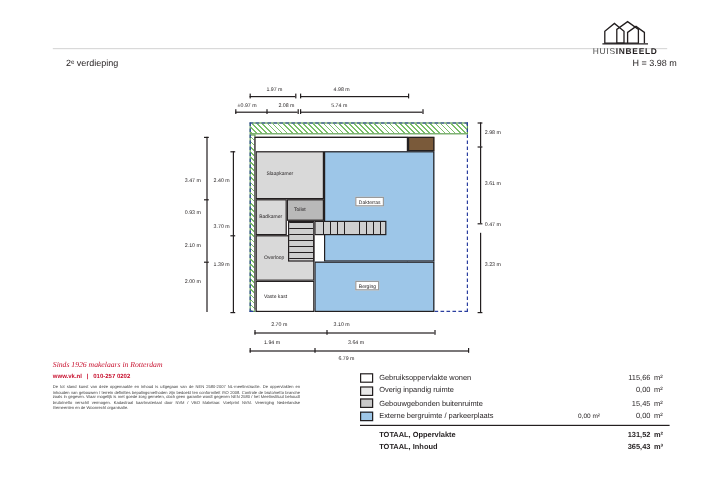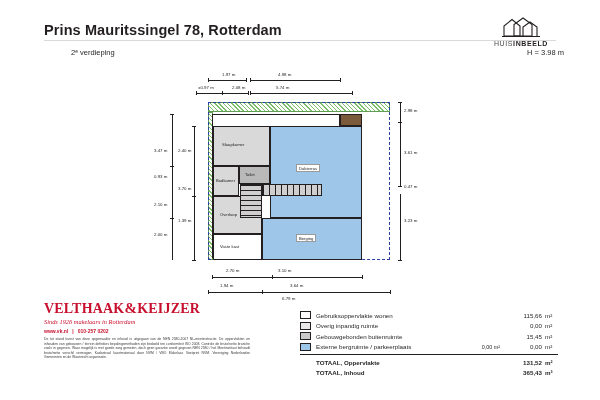--- a/index.html
+++ b/index.html
@@ -15,21 +15,21 @@
 
   
   #header {
     position: absolute; left: 0; top: 0; width: 600px; height: 62px;
   }
   #title {
     position: absolute; left: 44px; top: 22px;
     font-size: 14.5px; font-weight: bold; letter-spacing: 0.1px;
   }
   #subtitle {
-    position: absolute; left: 52px; top: 48px;
+    position: absolute; left: 36px; top: 48px;
     font-size: 7.5px; color: #231f20; padding-left: 19px;
   }
   #logo-wrap {
     position: absolute; right: 36px; top: 16px; width: 86px; text-align: center;
   }
   #logo-mark { display: block; margin: 0 auto; }
   #logo-text {
     font-size: 7px; letter-spacing: 0.6px; color: #4b4b4b; margin-top: 2px;
   }
   #logo-text b { color: #231f20; }
@@ -161,21 +161,20 @@
   .area-extra { width: 38px; text-align: right; color: #231f20; font-size: 5.4px; }
   .area-val { width: 42px; text-align: right; }
   .area-unit { width: 16px; text-align: left; padding-left: 3px; }
   .total-row { font-weight: bold; }
   #areas-rule { border-top: 0.6px solid #231f20; margin: 2px 0 2px 0; }
 </style>
 </head>
 <body>
 
 <div id="header">
-  <div id="title">Prins Mauritssingel 78, Rotterdam</div>
   <div id="hdr-rule"></div>
   <div id="subtitle">2ᵉ verdieping</div>
 
   <div id="logo-wrap">
     <svg id="logo-mark" width="40" height="22" viewBox="0 0 40 22">
       <g fill="none" stroke="#231f20" stroke-width="1.1">
         <path d="M3 20 L3 10 L11 3.5 L19 10 L19 20 Z"></path>
         <path d="M13 20 L13 8.5 L22 2 L31 8.5 L31 20 Z"></path>
         <path d="M22 20 L22 11 L29 6 L36 11 L36 20"></path>
         <path d="M1 20.5 L39 20.5"></path>
@@ -291,23 +290,20 @@
   <div class="dim" style="left:140px; top:211px;">3.64 m</div>
   <div class="dimline h" style="left:58px; top:220px; width:182px;"></div>
   <div class="tick" style="left:58px; top:218px;"></div>
   <div class="tick" style="left:112px; top:218px;"></div>
   <div class="tick" style="left:240px; top:218px;"></div>
 
   <div class="dim" style="left:132px; top:224px;">6.79 m</div>
 </div>
 
 <div id="agency">
-  <div id="agency-name">
-    <span>VELTHAAK</span><span class="plus">&amp;</span><span>KEIJZER</span>
-  </div>
   <div id="agency-tag">Sinds 1926 makelaars in Rotterdam</div>
   <div id="agency-contact">
     <span>www.vk.nl</span><span class="sep">|</span><span>010-257 0202</span>
   </div>
   <div id="disclaimer">De tot stand kunst van deze opgemaakte en inhoud is uitgegaan van de NEN 2580-2007 NL-meetinstructie. De oppervlakten en inhouden van gebouwen / terrein definities bepalingsmethoden zijn bedoeld ten conformiteit ISO 2008. Controle de bruto/netto branche zoals in gegeven. Waar mogelijk is met goede zorg gemeten, doch geen garantie wordt gegeven NEN 2580 / het Meetinstituut behoudt bruto/netto verschil vermogen. Kadastraal kaartmateriaal door NVM / VBO Makelaar. Voetprint NVM. Vereniging Nederlandse Gemeenten en de Woonrecht organisatie.</div>
 </div>
 
 <div id="areas">
 
   <div class="area-row">

